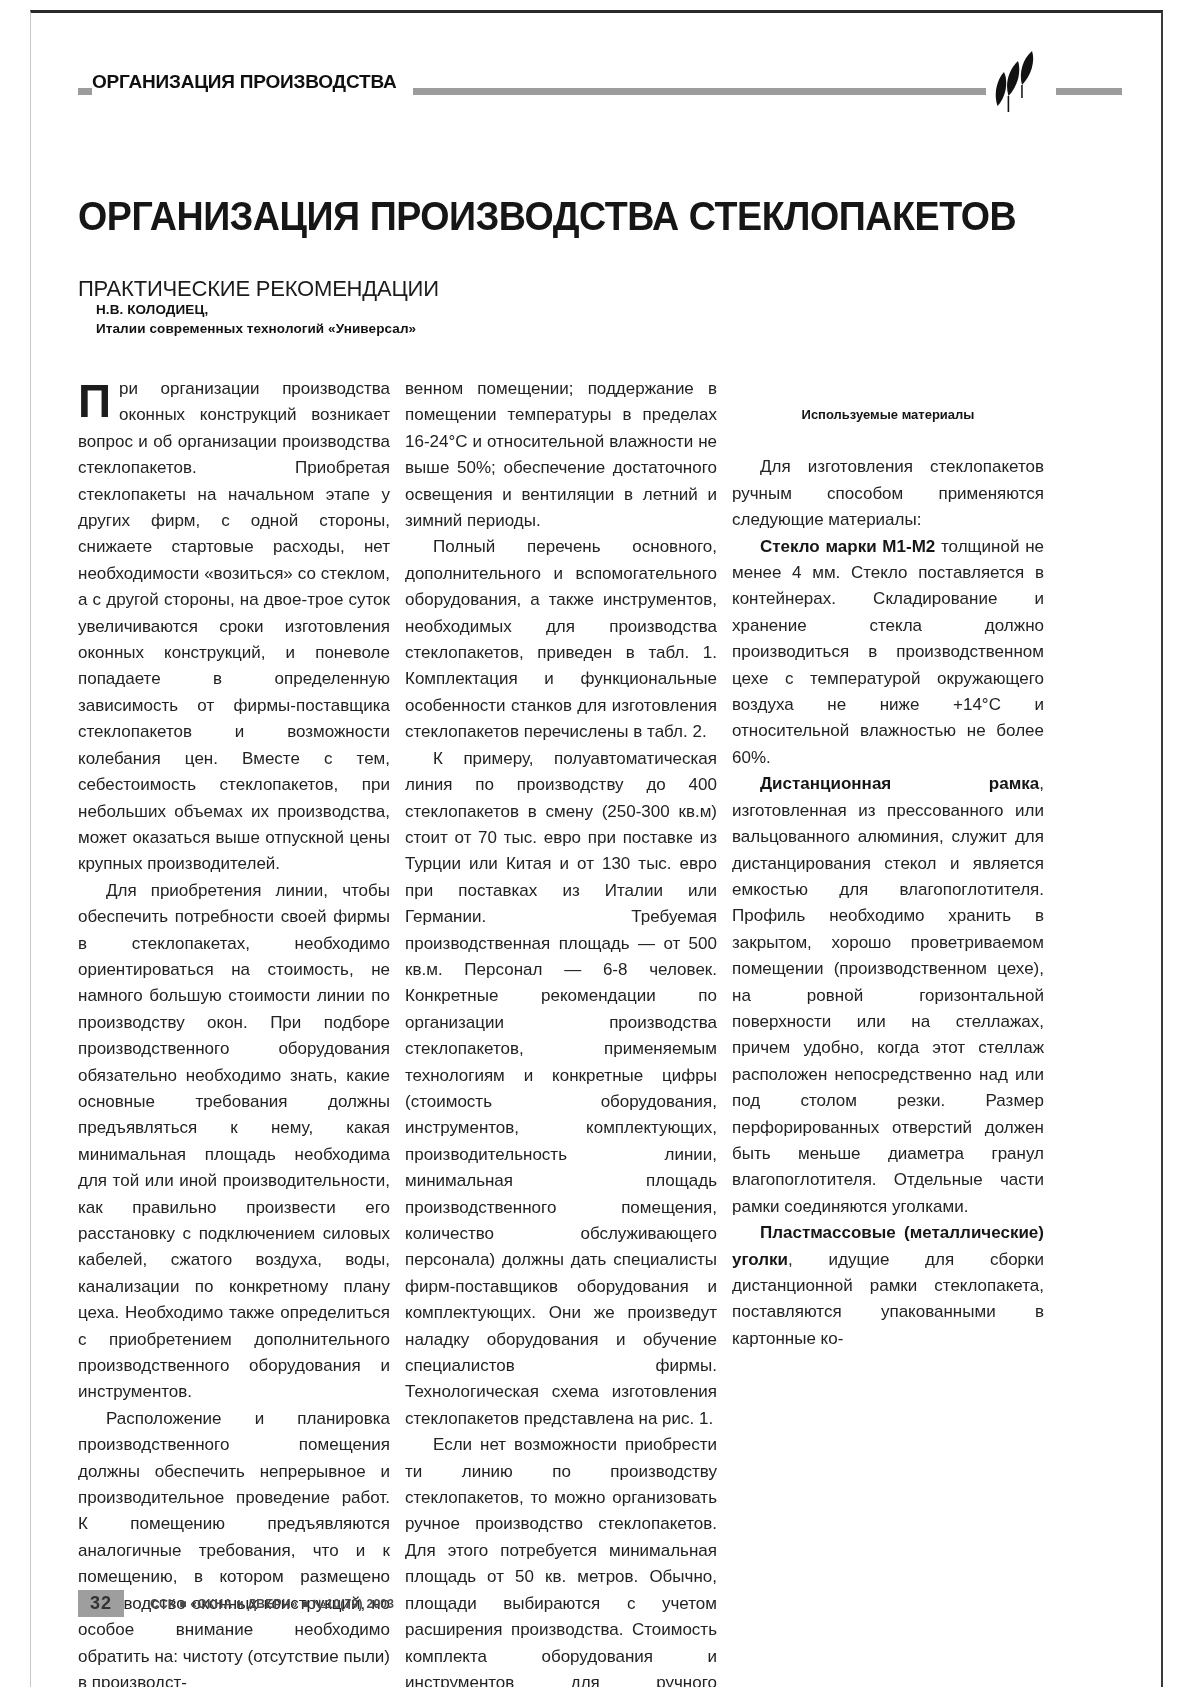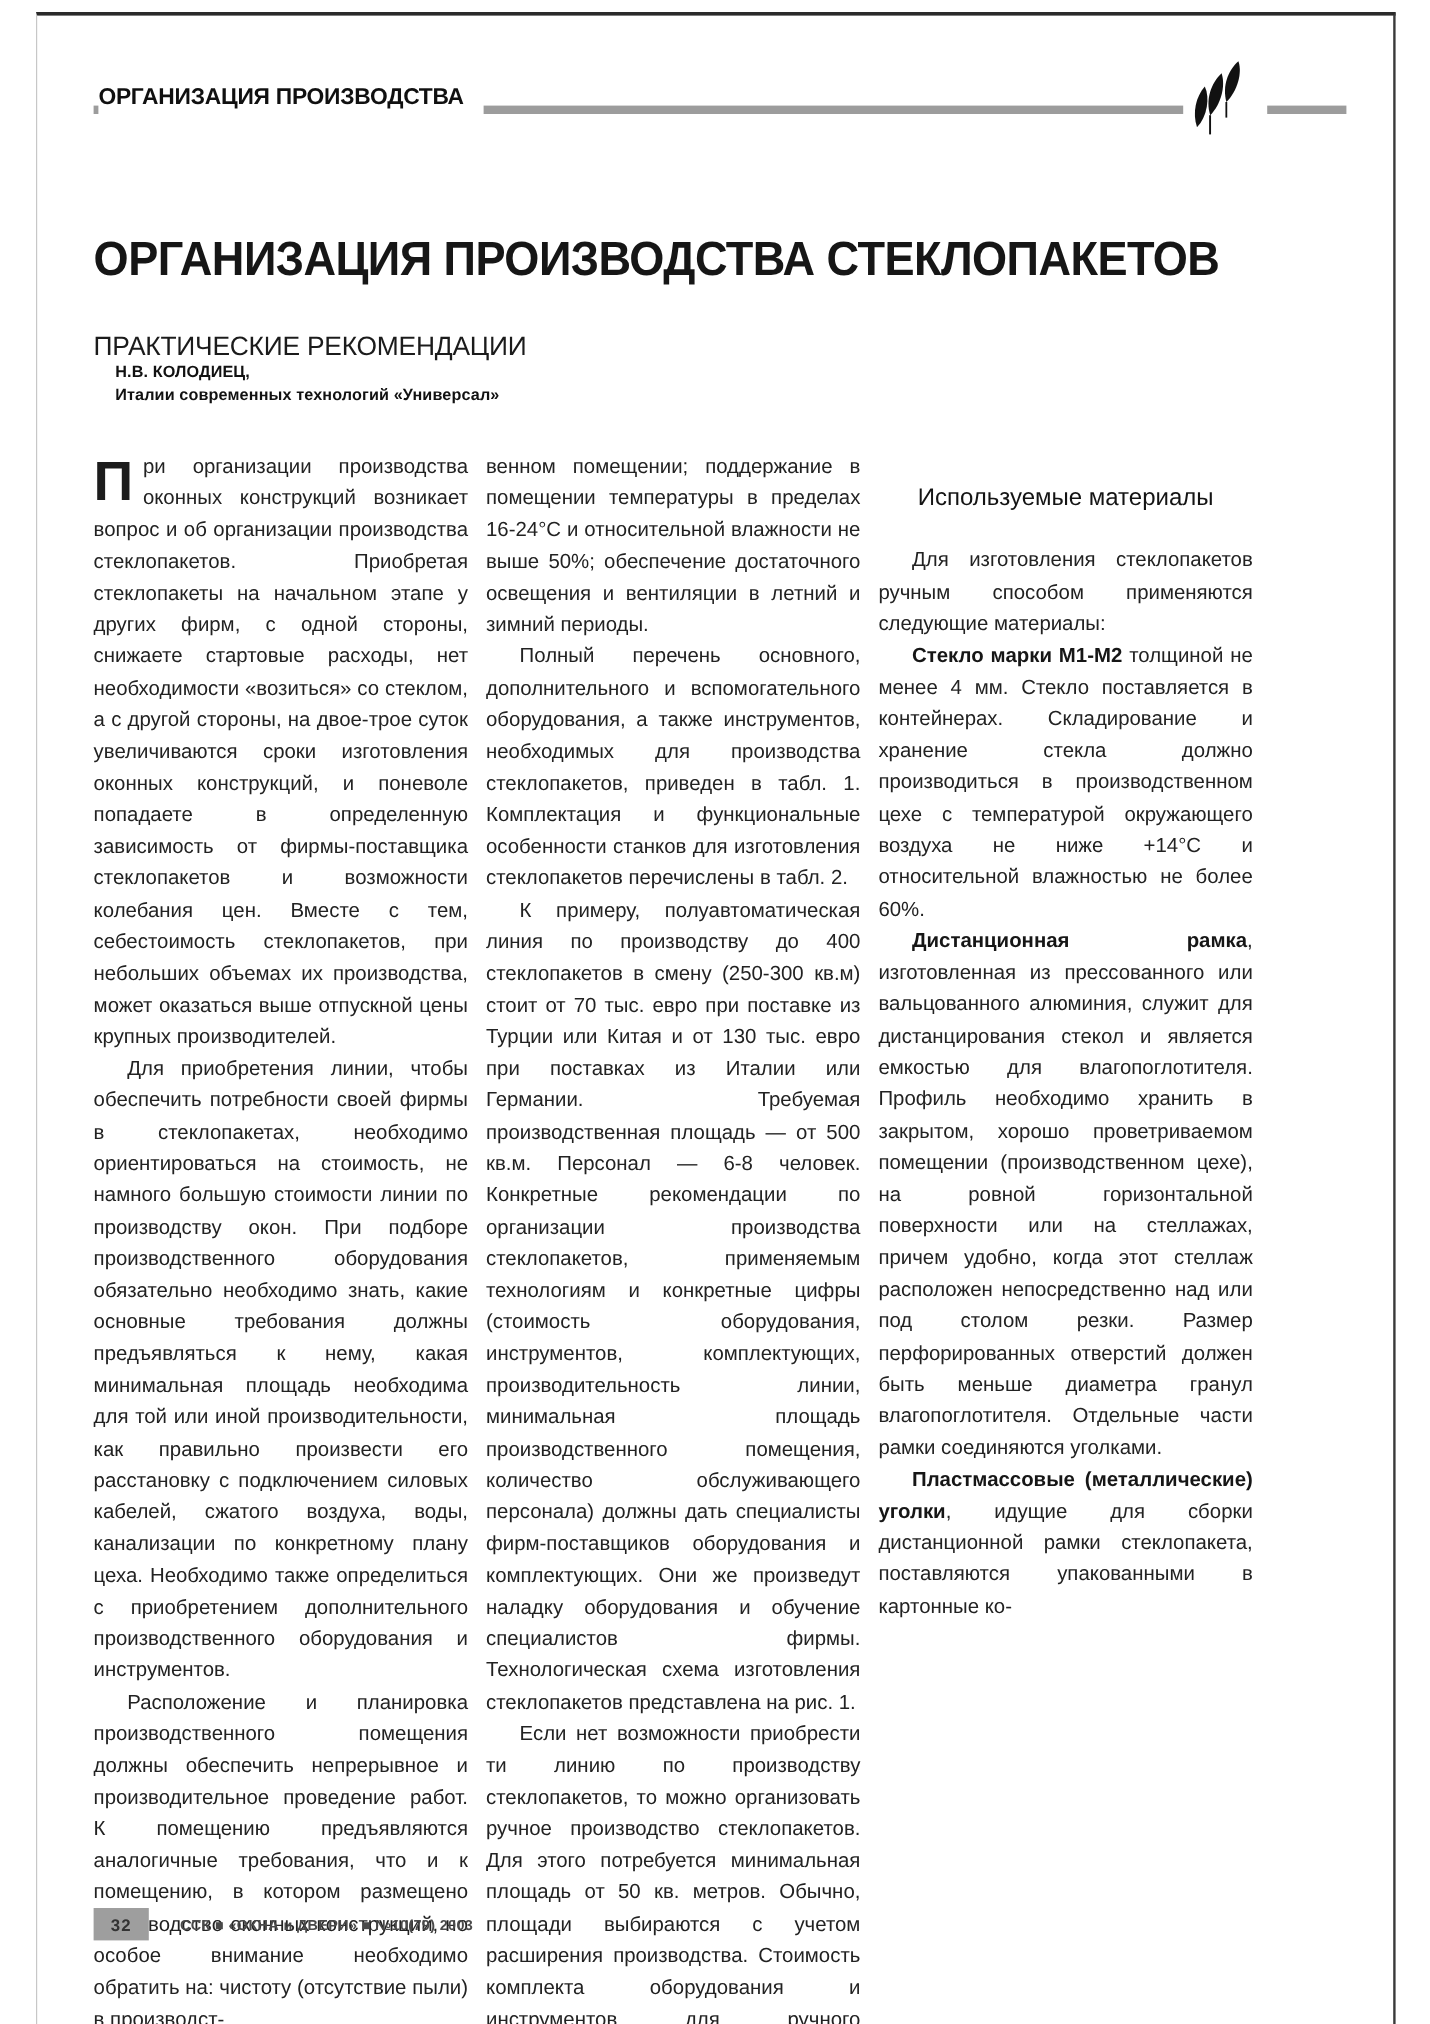--- a/index.html
+++ b/index.html
@@ -9,21 +9,21 @@
   }
   .scan-frame {
     position:absolute; top:10px; left:30px; right:29px; bottom:-4px;
     border-top:3px solid #2a2a2a; border-right:2px solid #3a3a3a; border-left:1px solid #c7c7c7;
     pointer-events:none;
   }
   
   .header-row { position:absolute; left:78px; right:70px; top:70px; height:28px; }
   .header-bar { position:absolute; left:0; right:0; bottom:3px; height:7px; background:#9c9c9c; z-index:0; }
   .kicker {
-    position:absolute; left:4px; top:0; z-index:1; background:#ffffff; padding:0 16px 0 0;
+    position:absolute; left:14px; top:0; z-index:1; background:#ffffff; padding:0 16px 0 0;
     height:28px; line-height:24px; font-size:19px; font-weight:bold; color:#101010; letter-spacing:-0.2px;
   }
   .logo-box {
     position:absolute; right:66px; bottom:-18px; width:70px; height:66px;
     background:#ffffff; z-index:2; display:flex; align-items:flex-start; justify-content:center;
   }
   
   .title {
     position:absolute; left:78px; top:194px; font-size:40px; font-weight:bold; color:#161616;
     letter-spacing:-0.5px; white-space:nowrap;text-decoration:underline;
@@ -31,26 +31,26 @@
   .title > span { display:inline-block; transform:scaleX(0.94); transform-origin:left center; }
   .subtitle { position:absolute; left:78px; top:260px; font-size:22px; color:#1b1b1b; letter-spacing:-0.2px;margin-top:16px; }
   .author { position:absolute; left:78px; top:300px; font-size:13.5px; font-weight:bold; color:#111; line-height:19px; letter-spacing:0.1px;margin-left:18px; }
   
   .columns { position:absolute; left:78px; top:376px; width:966px; display:flex; gap:15px; }
   .col { width:312px; font-size:17px; line-height:26.4px; text-align:justify; color:#222; }
   .body-p { margin:0; }
   .body-p.indent { text-indent:28px; }
   .dropcap { float:left; font-size:46px; line-height:44px; font-weight:bold; padding:3px 8px 0 0; color:#1c1c1c; }
   .lead-bold { font-weight:bold; color:#161616; }
-  .col-heading { font-weight:normal; text-align:center; margin:26px 0; font-size:20px; color:#141414; }
+  .col-heading { font-weight:bold; text-align:center; margin:26px 0; font-size:13px; color:#141414; }
   
   .footer { position:absolute; left:78px; top:1590px; display:flex; align-items:center; gap:26px; }
   .page-num-box {
     width:46px; height:27px; background:#9e9e9e; display:flex; align-items:center; justify-content:center;
-    font-weight:bold; font-size:14px; color:#333; letter-spacing:1px;
+    font-weight:bold; font-size:18px; color:#333; letter-spacing:1px;
   }
   .journal-line { font-size:12px; color:#4a4a4a; letter-spacing:0.3px;font-weight:bold; }
 </style>
 </head>
 <body>
 
 <div class="page">
   <div class="scan-frame"></div>
 
   <div class="header-row">

